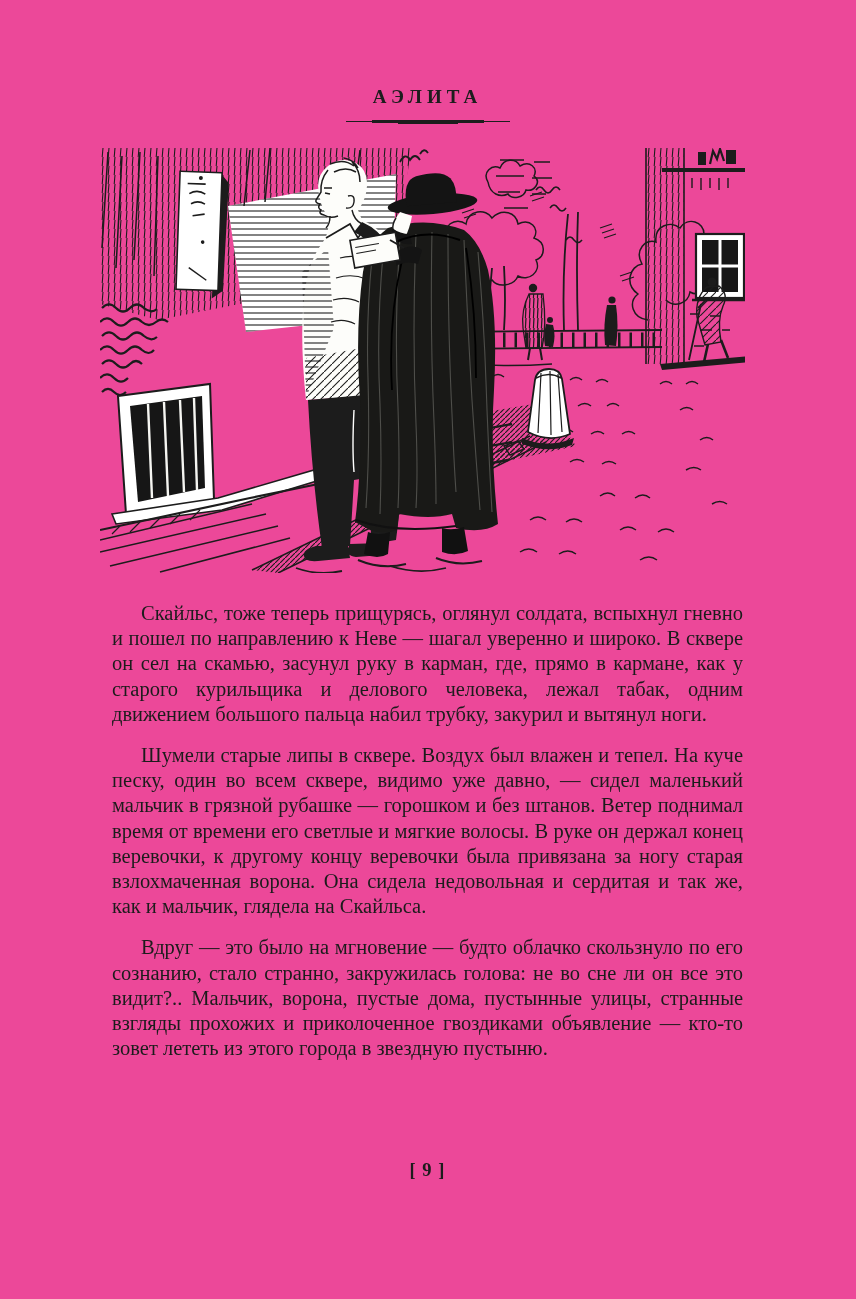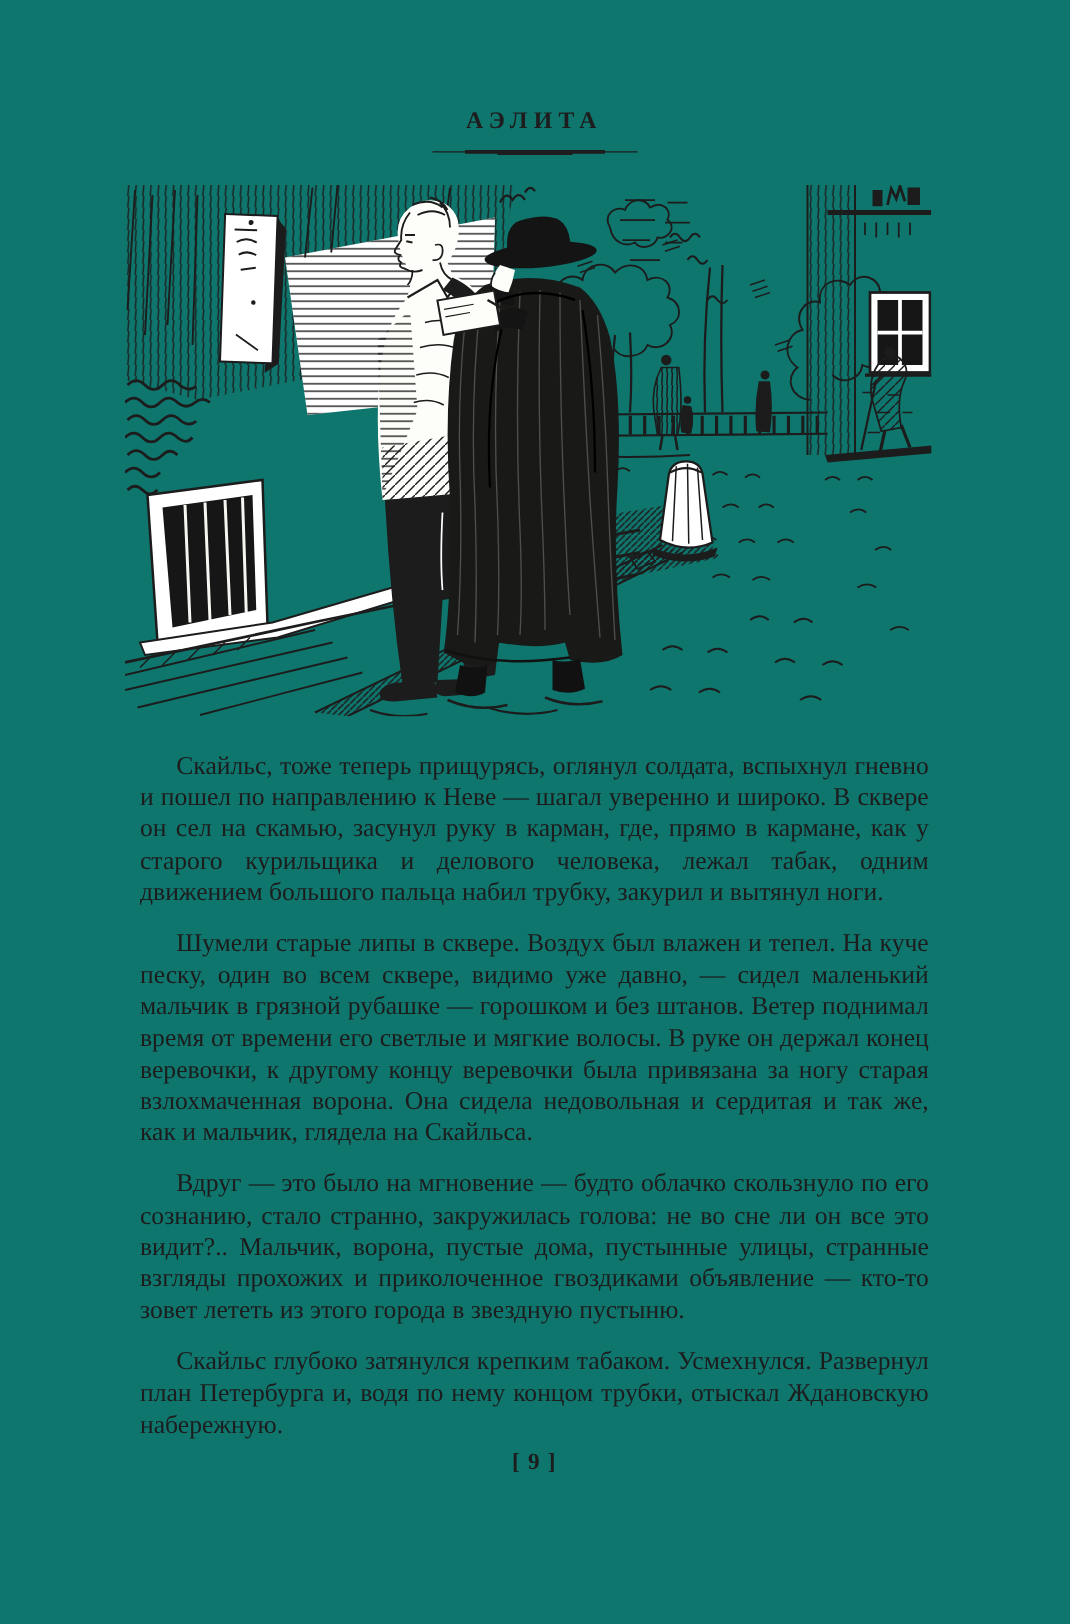--- a/index.html
+++ b/index.html
@@ -1,16 +1,16 @@
 <!DOCTYPE html>
 <html><head>
 <meta charset="utf-8">
 <style>
   html,body{margin:0;padding:0;background:#fff;}
-  .sheet{position:relative;width:856px;height:1299px;background:#0f766e;overflow:hidden;
+  .sheet{position:relative;width:856px;height:1299px;background:#ec4899;overflow:hidden;
          font-family:"Liberation Serif","DejaVu Serif",serif;color:#1c1c1c;}
   .running-head{position:absolute;top:86px;left:96px;width:663px;text-align:center;
                 font-weight:bold;font-size:19px;letter-spacing:5px;color:#1d1d1d;}
   .head-rule{position:absolute;top:119px;left:96px;width:663px;height:6px;}
   .head-rule span{position:absolute;left:50%;transform:translateX(-50%);background:#1d1d1d;}
   .rule-thin{top:2px;width:164px;height:1.3px;}
   .rule-mid{top:1.4px;width:112px;height:2.6px;}
   .rule-thick{top:0.8px;width:60px;height:4px;}
   .illo{position:absolute;left:100px;top:148px;width:645px;height:425px;}
   .body-text{position:absolute;left:96px;top:585px;width:663px;
@@ -203,18 +203,17 @@
       </g>
       <path d="M290,92 l14,8" stroke="#1c1c1c" stroke-width="2" fill="none"></path>
       <path d="M196,420 q22,8 46,3 M290,418 q28,9 56,2" stroke="#1c1c1c" stroke-width="1.8" fill="none"></path>
     </g>
   </svg>
 
   <div class="body-text">
     <p>Скайльс, тоже теперь прищурясь, оглянул солдата, вспыхнул гневно и пошел по направлению к Неве — шагал уверенно и широко. В сквере он сел на скамью, засунул руку в карман, где, прямо в кармане, как у старого курильщика и делового человека, лежал табак, одним движением большого пальца набил трубку, закурил и вытянул ноги.</p>
     <p>Шумели старые липы в сквере. Воздух был влажен и тепел. На куче песку, один во всем сквере, видимо уже давно, — сидел маленький мальчик в грязной рубашке — горошком и без штанов. Ветер поднимал время от времени его светлые и мягкие волосы. В руке он держал конец веревочки, к другому концу веревочки была привязана за ногу старая взлохмаченная ворона. Она сидела недовольная и сердитая и так же, как и мальчик, глядела на Скайльса.</p>
     <p>Вдруг — это было на мгновение — будто облачко скользнуло по его сознанию, стало странно, закружилась голова: не во сне ли он все это видит?.. Мальчик, ворона, пустые дома, пустынные улицы, странные взгляды прохожих и приколоченное гвоздиками объявление — кто-то зовет лететь из этого города в звездную пустыню.</p>
-    <p>Скайльс глубоко затянулся крепким табаком. Усмехнулся. Развернул план Петербурга и, водя по нему концом трубки, отыскал Ждановскую набережную.</p>
   </div>
 
   <div class="folio">[ 9 ]</div>
 
 </div>
 
 </body></html>

